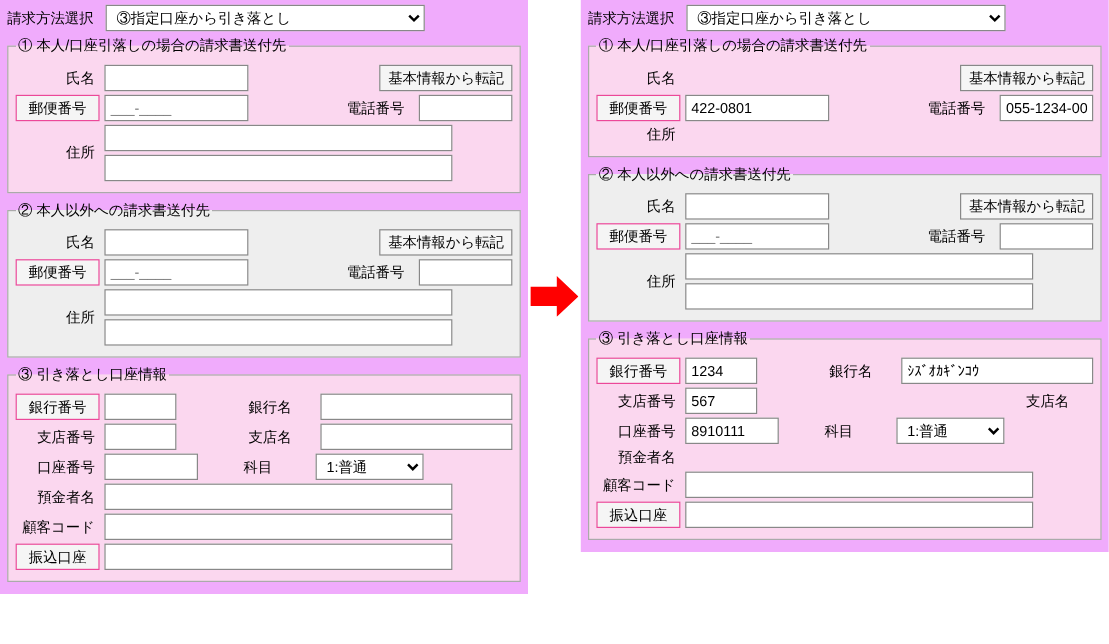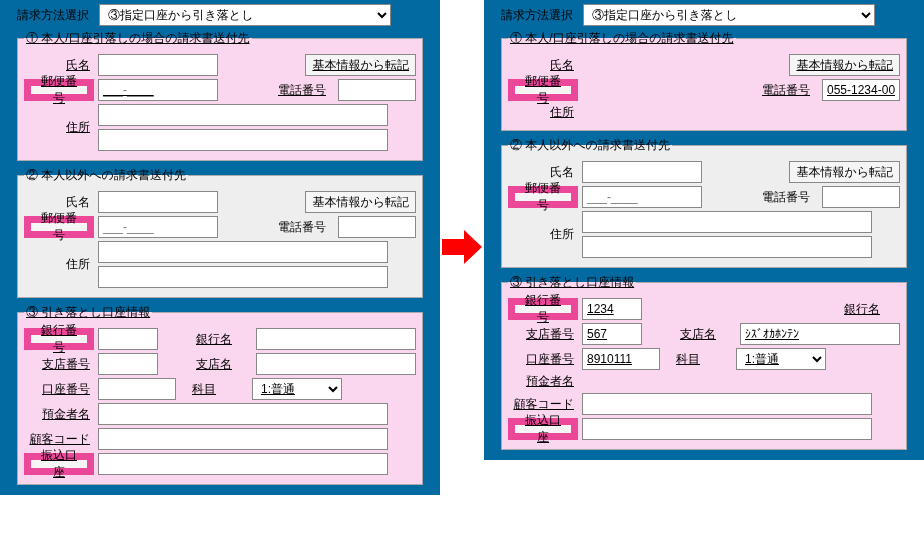--- a/index.html
+++ b/index.html
@@ -13,22 +13,22 @@
   }
   .stage {
     width: 924px;
     height: 537px;
     position: relative;
     display: flex;
     align-items: flex-start;
   }
   .col {
     width: 440px;
-    padding: 4px 17px;
-    background: #0369a1;
+    padding: 4px 6px;
+    background: #f0abfc;
   }
   .arrow-wrap {
     display:flex;
     align-items:center;
     justify-content:center;
     width: 44px;
     padding-top: 230px;
   }
   .top-row {
     display:flex;
@@ -37,28 +37,28 @@
     margin-bottom:4px;
   }
   .top-row label { white-space:nowrap; }
   select, input[type=text] {
     font: inherit;
     border:1px solid #888;
     background:#fff;
     padding:2px 4px;
     height:22px;
   }
-  select { width: 292px; }
+  select { width: 266px; }
   fieldset.group {
     border:1px solid #aaa;
     margin:0 0 6px 0;
     padding:4px 6px 6px 6px;
     position:relative;
   }
-  fieldset.group.pink { background:#fbd7ef;text-decoration:underline; }
+  fieldset.group.pink { background:#fbd7ef; }
   fieldset.group legend {
     padding:0 2px;
     font-size:12px;
     position:relative;
     top:0;
   }
   .row {
     display:flex;
     align-items:center;
     gap:4px;
@@ -77,21 +77,21 @@
   .btn {
     background:#f5f5f5;
     border:1px solid #888;
     font:inherit;
     padding:2px 6px;
     height:22px;
     cursor:pointer;
   }
   .btn-label {
     background:#f5f5f5;
-    border:7px solid #ec4899;
+    border:1px solid #ec4899;
     font:inherit;
     padding:2px 6px;
     height:22px;
     cursor:pointer;
     display:inline-flex;
     align-items:center;
   }
   .spacer { flex:1; }
   .w120 { width:120px; }
   .w160 { width:160px; }
@@ -215,20 +215,21 @@
 
     <fieldset class="group pink">
       <legend class="legend-txt">① 本人/口座引落しの場合の請求書送付先</legend>
       <div class="row">
         <span class="lbl">氏名</span>
         <span class="spacer"></span>
         <button class="btn">基本情報から転記</button>
       </div>
       <div class="row">
         <button class="btn-label" style="width:70px;justify-content:center">郵便番号</button>
+        <input type="text" class="w120" value="422-0801" style="">
         <span class="lbl2" style="margin-left:auto">電話番号</span>
         <input type="text" class="w90" value="055-1234-0001" style="">
       </div>
       <div class="row addr-block">
         <span class="lbl">住所</span>
         <div class="addr-lines">
         </div>
       </div>
     </fieldset>
 
@@ -254,26 +255,26 @@
         </div>
       </div>
     </fieldset>
 
     <fieldset class="group pink">
       <legend class="legend-txt">③ 引き落とし口座情報</legend>
       <div class="row">
         <button class="btn-label" style="width:70px;justify-content:center">銀行番号</button>
         <input type="text" class="w60" value="1234" style="">
         <span class="lbl2" style="margin-left:auto">銀行名</span>
+        <input type="text" class="w160" value="ｼｽﾞｵｶｷﾞﾝｺｳ" style="">
       </div>
       <div class="row">
         <span class="lbl">支店番号</span>
         <input type="text" class="w60" value="567" style="">
         <span class="lbl2" style="margin-left:auto">支店名</span>
-        <input type="text" class="w160" value="ｼｽﾞｵｶﾎﾝﾃﾝ" style="">
       </div>
       <div class="row">
         <span class="lbl">口座番号</span>
         <input type="text" class="w90" value="8910111" style="">
         <span class="lbl2" style="margin-left:auto">科目</span>
         <select class="kamoku-sel"><option>1:普通</option></select>
         <span style="width:70px"></span>
       </div>
       <div class="row">
         <span class="lbl">預金者名</span>

